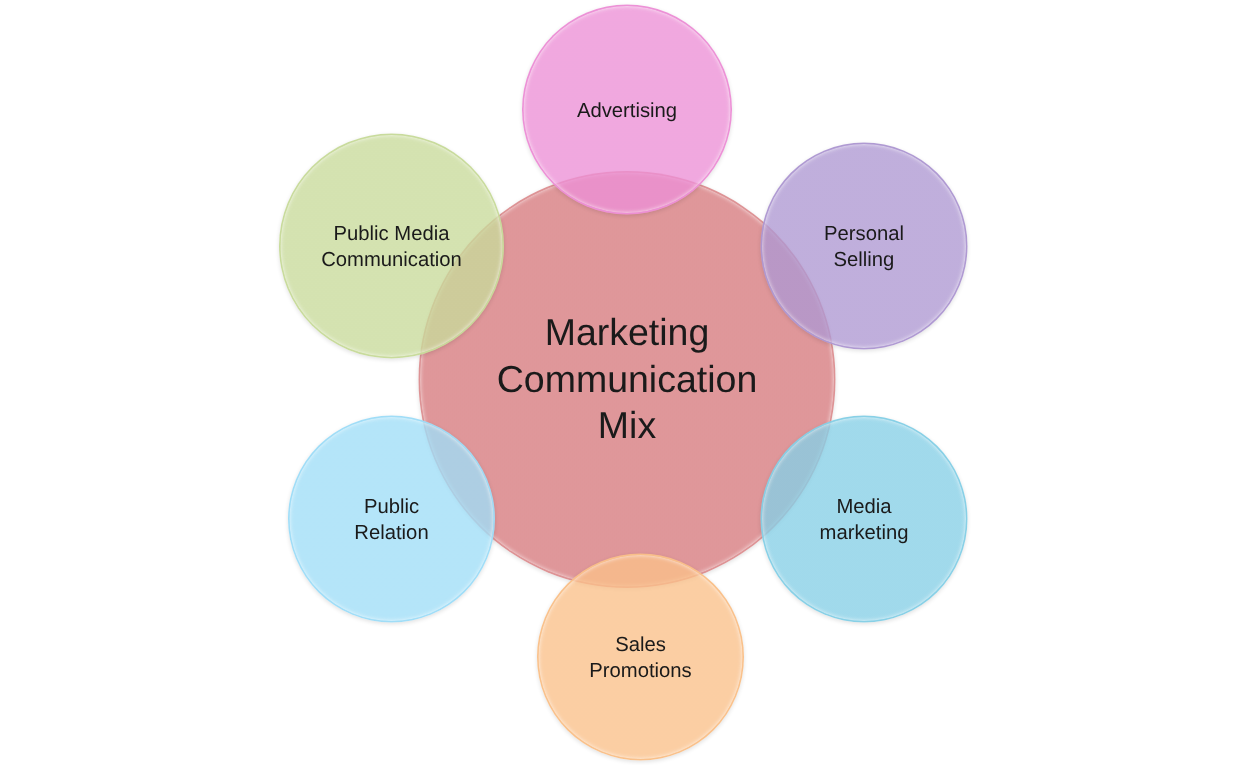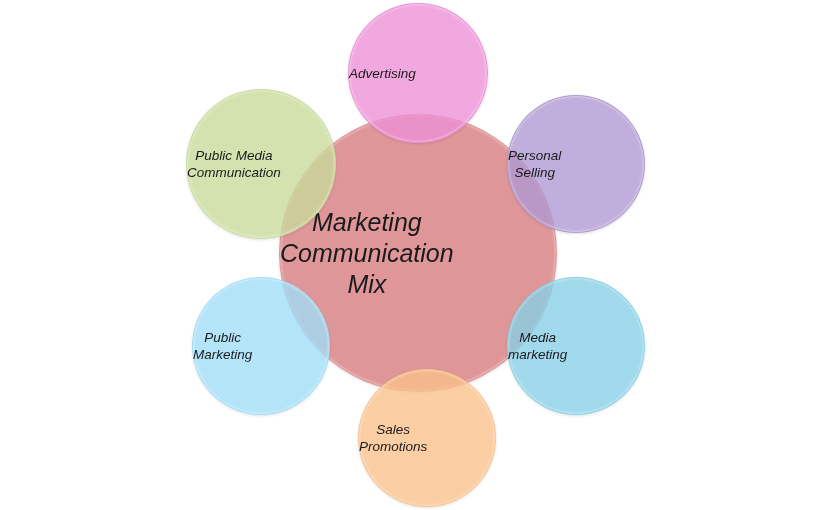--- a/index.html
+++ b/index.html
@@ -1,19 +1,19 @@
 <!DOCTYPE html>
 <html><head>
 <meta charset="utf-8">
 <style>
   html, body { margin:0; padding:0; }
   body { width:830px; height:510px; background:#ffffff; position:relative; overflow:hidden;
          font-family:"Liberation Sans", "DejaVu Sans", sans-serif; }
   .circle { position:absolute; border-radius:50%; box-sizing:border-box;
-            display:flex; align-items:center; justify-content:flex-start; text-align:center; color:#1a1a1a;font-style:italic; }
+            display:flex; align-items:center; justify-content:center; text-align:center; color:#1a1a1a; }
   .sat { font-size:13.5px; line-height:17px; }
   .center { font-size:25px; line-height:31px; }
   .circle .lbl { white-space:pre-line; position:relative; z-index:2; }
 </style>
 </head>
 <body>
 
 <div id="stage"></div>
 
 <div class="circle center" id="center-circle" style="z-index: 1; left: 279px; top: 114px; width: 278px; height: 278px; background: radial-gradient(circle, rgba(222, 147, 150, 0.97) 0%, rgba(222, 147, 150, 0.97) 88%, rgb(222, 147, 150) 100%); box-shadow: rgba(255, 255, 255, 0.8) 0px 0px 3px inset, rgba(0, 0, 0, 0.12) 0px 1px 3px; border: 1px solid rgba(222, 147, 150, 0.9);">
@@ -32,18 +32,18 @@
 <div class="circle sat" style="z-index: 2; left: 507px; top: 277px; width: 138px; height: 138px; background: radial-gradient(circle, rgba(134, 207, 230, 0.78) 0%, rgba(134, 207, 230, 0.78) 88%, rgba(134, 207, 230, 0.88) 100%); box-shadow: rgba(255, 255, 255, 0.8) 0px 0px 3px inset, rgba(0, 0, 0, 0.12) 0px 1px 3px; border: 1px solid rgba(134, 207, 230, 0.9);">
   <span class="lbl">Media
 marketing</span>
 </div>
 <div class="circle sat" style="z-index: 2; left: 358px; top: 369px; width: 138px; height: 138px; background: radial-gradient(circle, rgba(250, 192, 137, 0.78) 0%, rgba(250, 192, 137, 0.78) 88%, rgba(250, 192, 137, 0.88) 100%); box-shadow: rgba(255, 255, 255, 0.8) 0px 0px 3px inset, rgba(0, 0, 0, 0.12) 0px 1px 3px; border: 1px solid rgba(250, 192, 137, 0.9);">
   <span class="lbl">Sales
 Promotions</span>
 </div>
 <div class="circle sat" style="z-index: 2; left: 192px; top: 277px; width: 138px; height: 138px; background: radial-gradient(circle, rgba(159, 221, 247, 0.78) 0%, rgba(159, 221, 247, 0.78) 88%, rgba(159, 221, 247, 0.88) 100%); box-shadow: rgba(255, 255, 255, 0.8) 0px 0px 3px inset, rgba(0, 0, 0, 0.12) 0px 1px 3px; border: 1px solid rgba(159, 221, 247, 0.9);">
   <span class="lbl">Public
-Marketing</span>
+Relation</span>
 </div>
 <div class="circle sat" style="z-index: 2; left: 186px; top: 89px; width: 150px; height: 150px; background: radial-gradient(circle, rgba(200, 218, 154, 0.78) 0%, rgba(200, 218, 154, 0.78) 88%, rgba(200, 218, 154, 0.88) 100%); box-shadow: rgba(255, 255, 255, 0.8) 0px 0px 3px inset, rgba(0, 0, 0, 0.12) 0px 1px 3px; border: 1px solid rgba(200, 218, 154, 0.9);">
   <span class="lbl">Public Media
 Communication</span>
 </div>
 
 </body></html>

